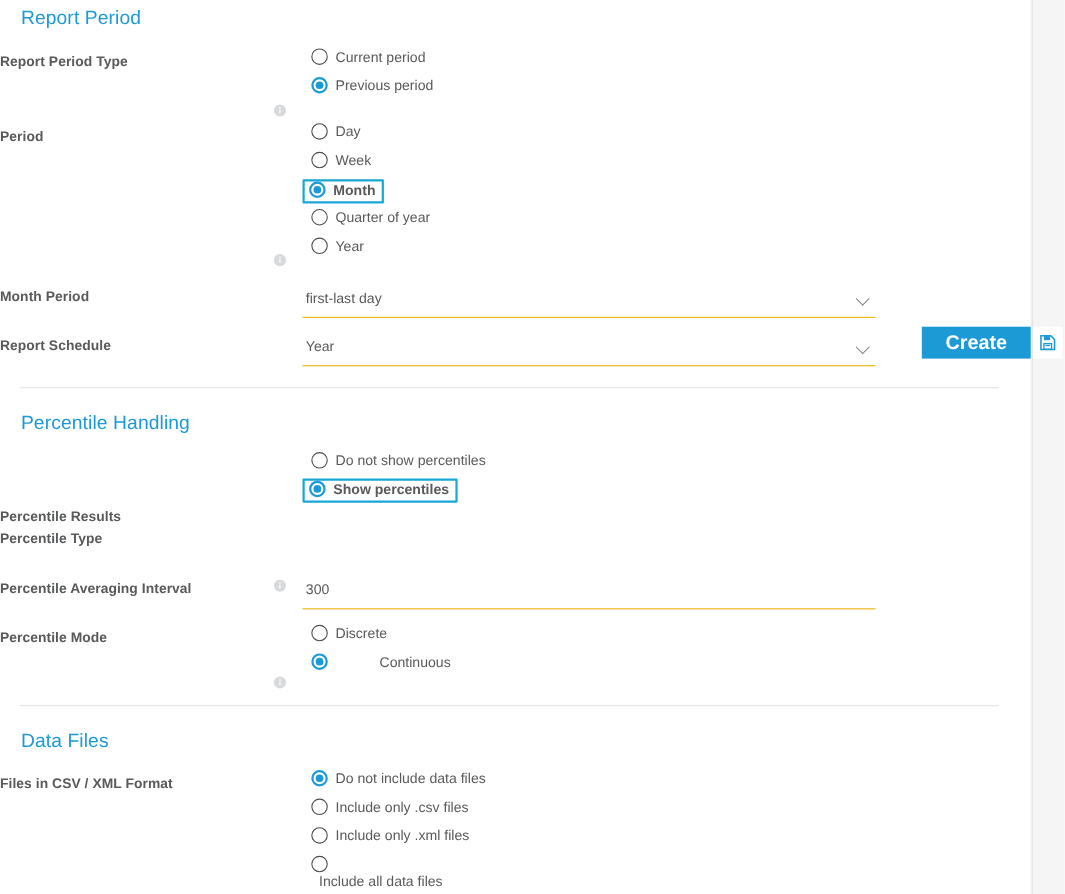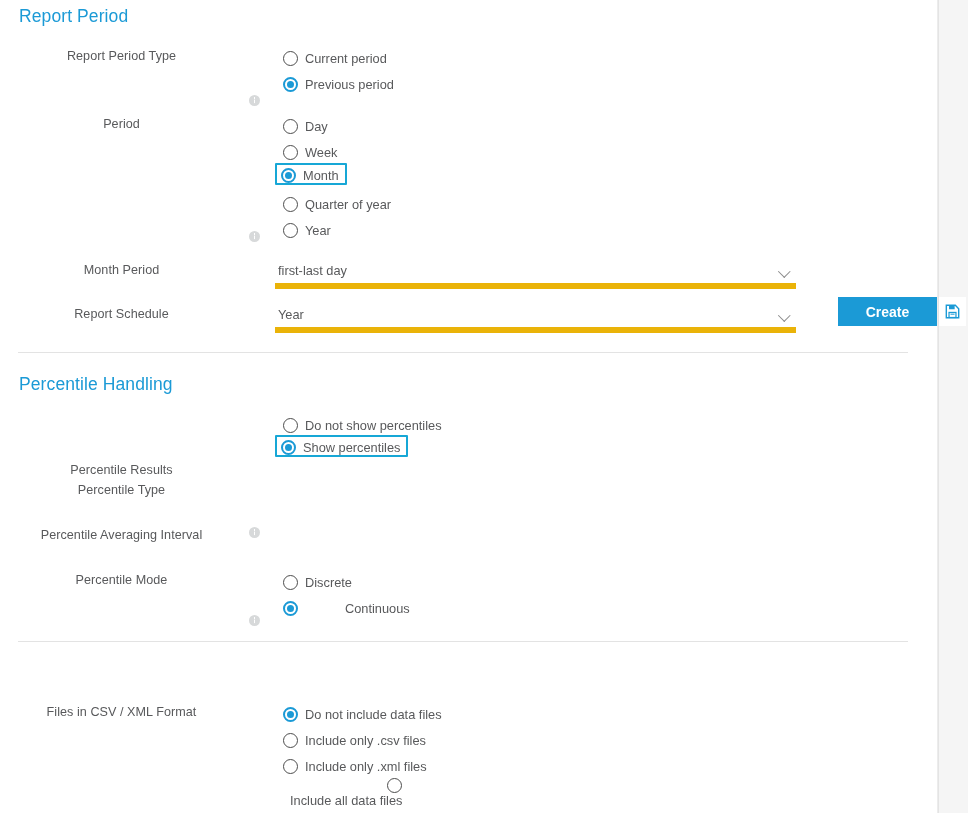--- a/index.html
+++ b/index.html
@@ -48,23 +48,23 @@
     width: 890px;
     height: 1px;
     background: #e3e3e3;
   }
 
   .row { position: absolute; left: 0; width: 938px; }
   .label {
     position: absolute;
     left: 0;
     width: 243px;
-    text-align: center;
+    text-align: left;
     font-size: 12.6px;
-    font-weight: normal;
+    font-weight: bold;
     color: #58595b;
     letter-spacing: .05px;
     white-space: nowrap;
   }
   .info-icon {
     position: absolute;
     width: 11px; height: 11px;
     border-radius: 50%;
     background: #d7d9da;
   }
@@ -74,29 +74,30 @@
     left: 4.6px; top: 2px;
     width: 1.6px; height: 1.6px;
     background: #ffffff;
     box-shadow: 0 2.6px 0 0 #ffffff, 0 4.1px 0 0 #ffffff;
   }
 
   
   .radio-item {
     position: absolute;
     display: flex;
-    align-items: flex-end;
+    align-items: flex-start;
     height: 22px;
     padding: 0 6px 0 4px;
   }
   .radio-item.boxed {
     border: 2px solid #17a7d6;
     border-radius: 1px;
     margin-left: -4px;
     padding-left: 4px;
+    font-weight: bold;
   }
   .radio {
     position: relative;
     width: 15px; height: 15px;
     border-radius: 50%;
     border: 1.6px solid #4d4d4d;
     background: #fff;
     flex: none;
   }
   .radio.on {
@@ -118,21 +119,21 @@
     margin-left: 7px;
     white-space: nowrap;
   }
 
   
   .field {
     position: absolute;
     left: 275px;
     width: 521px;
     height: 31px;
-    border-bottom: 6px solid #eab308;
+    border-bottom: 1px solid #eab308;
     text-decoration: underline;
   }
   .field .value {
     position: absolute;
     left: 3px; top: 5px;
     font-size: 12.8px;
     color: #58595b;
     white-space: nowrap;
   }
   .chev {
@@ -151,21 +152,21 @@
     transform-origin: center;
   }
 
   
   .create-btn {
     position: absolute;
     left: 838px; top: 297px;
     width: 99px; height: 29px;
     background: #1b9ad6;
     color: #ffffff;
-    font-size: 14px;
+    font-size: 18px;
     font-weight: bold;
     border: none;
     cursor: pointer;
     font-family: "Liberation Sans", sans-serif;
   }
   .save-btn {
     position: absolute;
     left: 939px; top: 297px;
     width: 27px; height: 29px;
     background: #ffffff;
@@ -262,36 +263,42 @@
 
   <div class="row" style="top:483px;">
     <div class="label" style="top:0px;">Percentile Type</div>
 
   </div>
 
   <div class="row" style="top:528px;">
     <div class="label" style="top:0px;">Percentile Averaging Interval</div>
 
   </div>
+  <div class="field" style="top:523px;">
+    <span class="value">300</span>
+  </div>
 
   <div class="row" style="top:571px;">
     <div class="label" style="top:2px;">Percentile Mode</div>
 
     <div class="radio-item" style="left:279px; top:-3px;">
       <span class="radio"></span>
       <span class="radio-label">Discrete</span>
     </div>
     <div class="radio-item" style="left:279px; top:23px;gap:40px;">
       <span class="radio on"></span>
       <span class="radio-label">Continuous</span>
     </div>
   </div>
 
   <div class="divider" style="top:641px;"></div>
 
+  <div class="section" style="top:663px;">
+    <div class="section-title">Data Files</div>
+  </div>
 
   <div class="row" style="top:703px;">
     <div class="label" style="top:2px;">Files in CSV / XML Format</div>
 
     <div class="radio-item" style="left:279px; top:-3px;">
       <span class="radio on"></span>
       <span class="radio-label">Do not include data files</span>
     </div>
     <div class="radio-item" style="left:279px; top:23px;">
       <span class="radio"></span>

